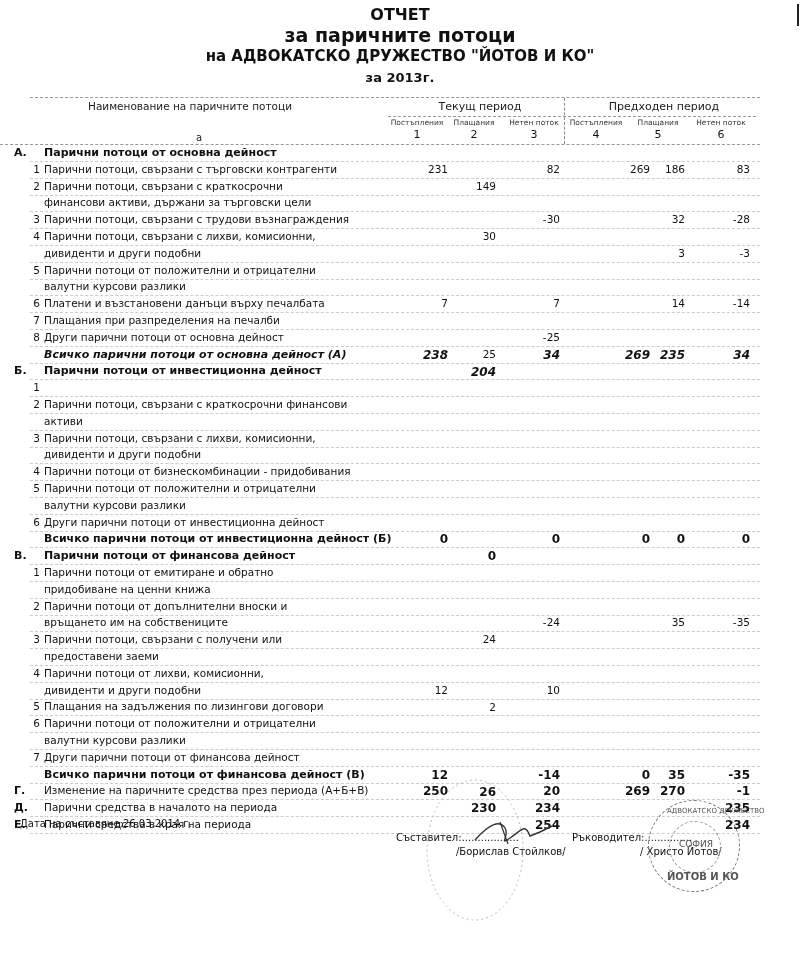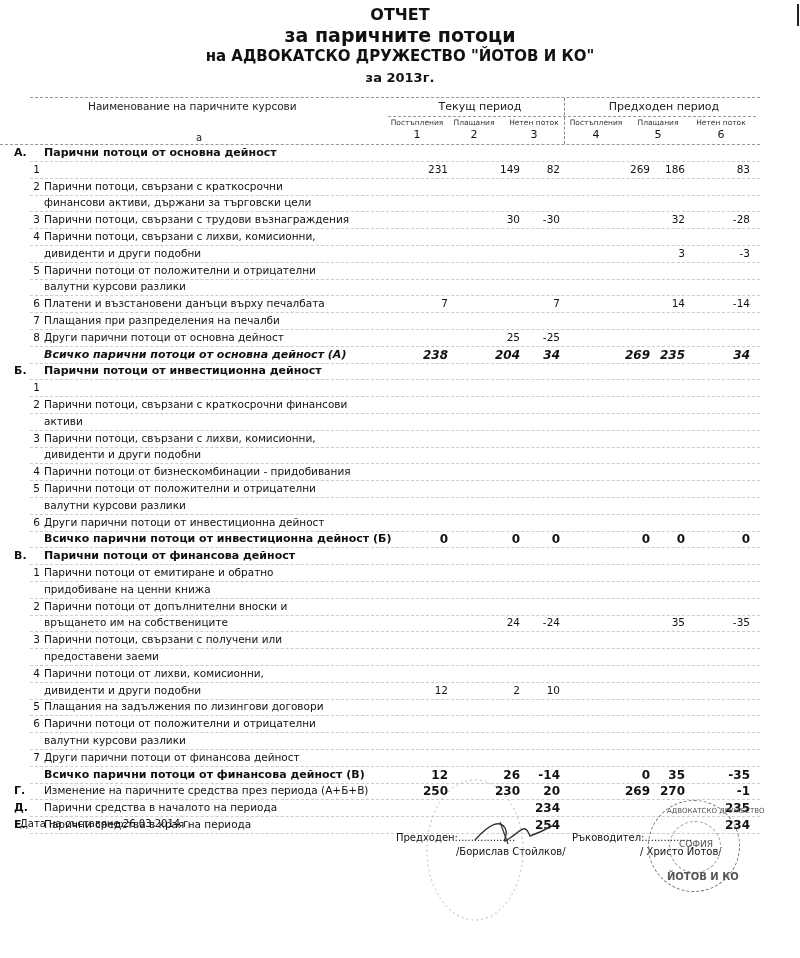--- a/index.html
+++ b/index.html
@@ -25,21 +25,21 @@
     .num { position: absolute; top: 128px; font-size: 11px; text-align: center; }
 
     .row { position: absolute; left: 0; width: 800px; height: 16px; font-size: 10.5px; }
     .row .sec { position: absolute; left: 14px; font-weight: bold; font-size: 11px; }
     .row .idx { position: absolute; left: 28px; width: 12px; text-align: right; }
     .row .lbl { position: absolute; left: 44px; white-space: nowrap; }
     .row .lbl.bold { font-weight: bold; font-size: 11px; }
     .row .v { position: absolute; width: 60px; text-align: right; top: 0; }
     .row .v.bold { font-weight: bold; font-size: 12px; }
     .c1 { left: 390px; width: 58px !important; }
-    .c2 { left: 462px; width: 58px !important; }
+    .c2 { left: 438px; width: 58px !important; margin-top: 17px; }
     .c3 { left: 500px; width: 60px !important; }
     .c4 { left: 590px; width: 60px !important; }
     .c5 { left: 625px; width: 60px !important; }
     .c6 { left: 690px; width: 60px !important; }
 
     .rule { position: absolute; height: 0; border-top: 1px dashed #999; }
     .vline { position: absolute; width: 0; border-left: 1px dashed #888; }
 
     .footer-date { position: absolute; left: 20px; top: 818px; font-size: 10px; }
     .sign { position: absolute; font-size: 10px; white-space: nowrap; }
@@ -59,21 +59,21 @@
 
 <div class="edge-mark"></div>
 
 <div class="title-block">
   <div class="t1">ОТЧЕТ</div>
   <div class="t2">за паричните потоци</div>
   <div class="t3">на АДВОКАТСКО ДРУЖЕСТВО "ЙОТОВ И КО"</div>
   <div class="t4">за 2013г.</div>
 </div>
 
-<div class="hdr hdr-name">Наименование на паричните курсови</div>
+<div class="hdr hdr-name">Наименование на паричните потоци</div>
 <div class="hdr hdr-a">а</div>
 <div class="hdr hdr-group hdr-cur">Текущ период</div>
 <div class="hdr hdr-group hdr-prev">Предходен период</div>
 
 <div class="sub" style="left:388px;width:58px">Постъпления</div>
 <div class="sub" style="left:446px;width:56px">Плащания</div>
 <div class="sub" style="left:504px;width:60px">Нетен поток</div>
 <div class="sub" style="left:566px;width:60px">Постъпления</div>
 <div class="sub" style="left:630px;width:56px">Плащания</div>
 <div class="sub" style="left:690px;width:62px">Нетен поток</div>
@@ -99,20 +99,21 @@
       <span class="v c2 bold"></span>
       <span class="v c3 bold"></span>
       <span class="v c4 bold"></span>
       <span class="v c5 bold"></span>
       <span class="v c6 bold"></span>
       <div class="rule" style="left: 30px; top: 15px; width: 730px; border-top-color: rgb(204, 204, 204);"></div>
     </div>
     <div class="row" style="top: 162.8px;">
       <span class="sec"></span>
       <span class="idx">1</span>
+      <span class="lbl">Парични потоци, свързани с търговски контрагенти</span>
       <span class="v c1">231</span>
       <span class="v c2">149</span>
       <span class="v c3">82</span>
       <span class="v c4">269</span>
       <span class="v c5">186</span>
       <span class="v c6">83</span>
       <div class="rule" style="left: 30px; top: 15px; width: 730px; border-top-color: rgb(204, 204, 204);"></div>
     </div>
     <div class="row" style="top: 179.6px;">
       <span class="sec"></span>
@@ -579,21 +580,21 @@
       <span class="v c4 bold"></span>
       <span class="v c5 bold"></span>
       <span class="v c6 bold">234</span>
       <div class="rule" style="left: 30px; top: 15px; width: 730px; border-top-color: rgb(204, 204, 204);"></div>
     </div>
   </div>
 
 <div class="footer-date">Дата на съставяне:26.03.2014 г.</div>
 
 <div class="sign" style="left:396px;top:832px">
-  <span>Предходен:</span><span>..................</span>
+  <span>Съставител:</span><span>..................</span>
 </div>
 <div class="sign" style="left:456px;top:846px">/Борислав Стойлков/</div>
 
 <div class="sign" style="left:572px;top:832px">
   <span>Ръководител:</span><span>...............</span>
 </div>
 <div class="sign" style="left:640px;top:846px">/ Христо Йотов/</div>
 
 <svg class="squiggle" style="left:470px;top:818px" width="90" height="30">
   <path d="M5 22 C 20 5, 30 2, 35 10 S 28 28, 40 20 S 55 5, 60 18 L 70 14 L 82 8" stroke="#333" stroke-width="1.4" fill="none"></path>

